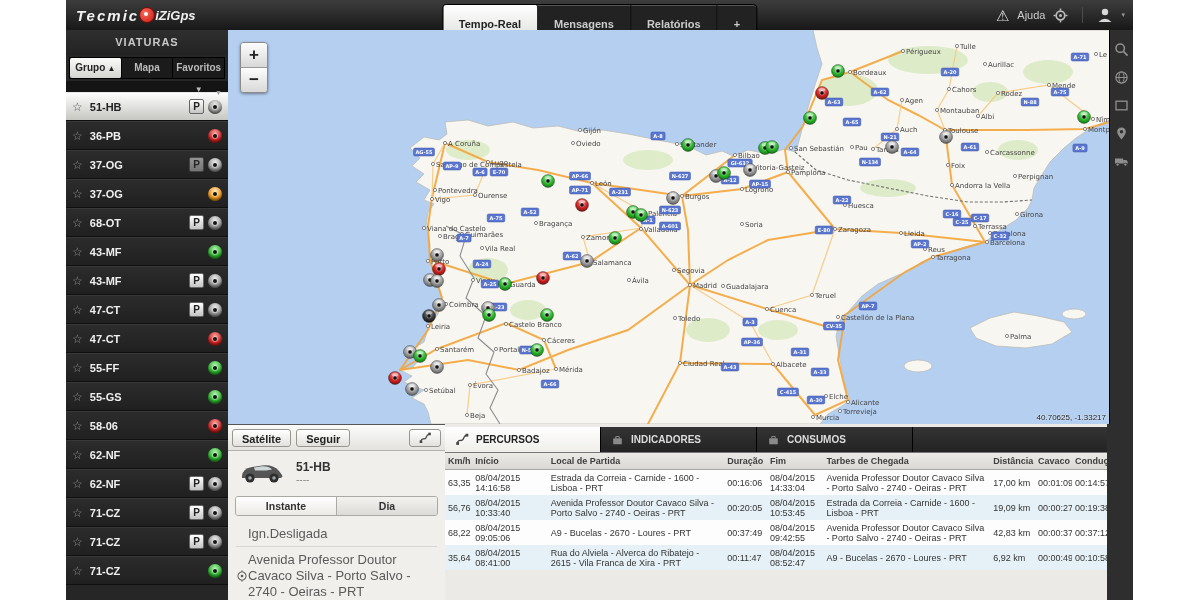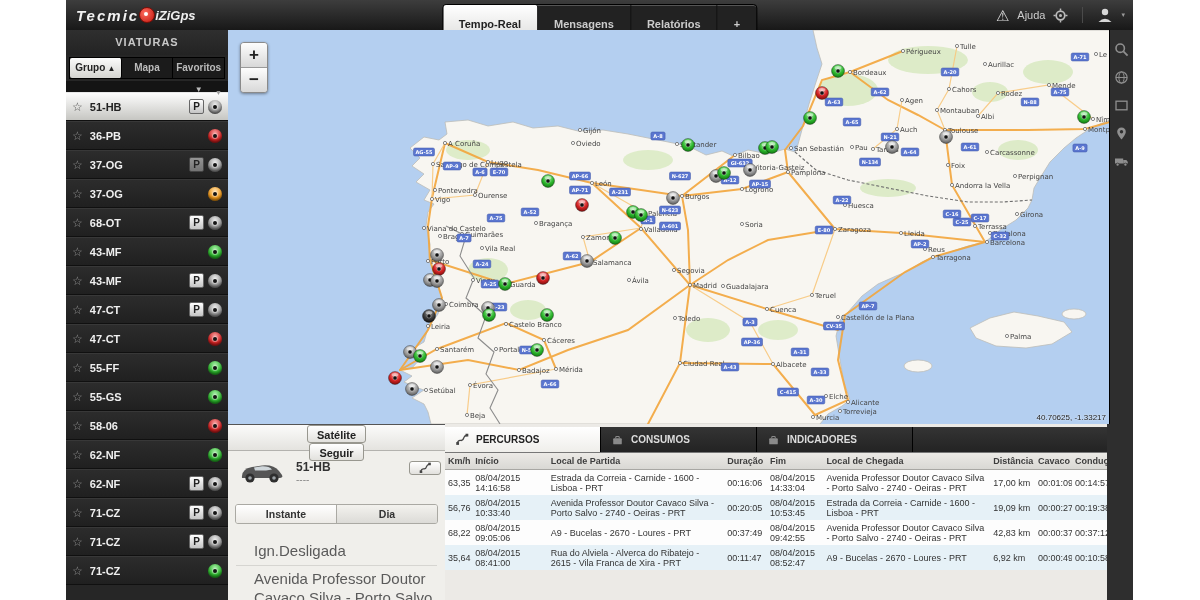--- a/index.html
+++ b/index.html
@@ -56,31 +56,31 @@
   .zbtn:last-child{border-radius:0 0 3px 3px;}
   .coords{position:absolute;right:4px;bottom:2px;font-size:8px;color:#222;text-shadow:0 0 2px #fff;}
 
   
   .rightstrip{position:absolute;right:0;top:30px;width:23px;bottom:0;background:#2e2e2e;border-left:1px solid #000;display:flex;flex-direction:column;align-items:center;padding-top:12px;gap:13px;}
   .rs-icon{width:15px;height:15px;color:#8f8f8f;}
 
   
   .bottom{position:absolute;left:162px;top:424px;width:882px;bottom:0;background:#2e2e2e;}
   .left-panel{position:absolute;left:0;top:0;width:217px;bottom:0;background:#f0efeb;border-right:1px solid #6a6a6a;border-top:1px solid #555;}
-  .ctrl-row{height:25px;background:linear-gradient(#fbfbfa,#e4e3df);border-bottom:1px solid #b3b2ae;display:flex;align-items:center;padding:0 4px;flex-direction:column;}
+  .ctrl-row{height:25px;background:linear-gradient(#fbfbfa,#e4e3df);border-bottom:1px solid #b3b2ae;display:flex;align-items:center;padding:0 4px;gap:5px;}
   .btn{height:18px;line-height:18px;padding:0 9px;font-size:11px;font-weight:600;color:#222;background:linear-gradient(#ffffff,#e2e1dd);border:1px solid #98978f;border-radius:3px;}
   .btn.iconbtn{padding:0 7px;display:flex;align-items:center;margin-left:auto;}
   .veh-head{display:flex;align-items:center;gap:8px;padding:7px 8px 3px 8px;}
   .veh-names .vh-name{font-size:12px;font-weight:bold;color:#333;}
   .veh-names .vh-sub{font-size:10px;color:#888;}
-  .detail-tabs{display:flex;margin:15px 7px;border:1px solid #aaa9a3;border-radius:3px;overflow:hidden;}
+  .detail-tabs{display:flex;margin:7px 7px;border:1px solid #aaa9a3;border-radius:3px;overflow:hidden;}
   .d-tab{flex:1;height:18px;line-height:18px;text-align:center;font-size:10.5px;font-weight:bold;color:#333;background:linear-gradient(#f3f2ee,#dcdbd7);}
   .d-tab.active{background:linear-gradient(#ffffff,#eceae6);}
   .d-tab+.d-tab{border-left:1px solid #aaa9a3;}
-  .stat{display:flex;align-items:flex-end;gap:6px;padding:2.5px 8px;font-size:15px;color:#5a5a5a;line-height:1.25;}
+  .stat{display:flex;align-items:center;gap:0;padding:2.5px 8px;font-size:13px;color:#5a5a5a;line-height:1.25;}
   .stat .s-ico{flex:0 0 12px;height:12px;color:#7a7a7a;margin-top:-1px;}
   .minisphere{width:10px;height:10px;border-radius:50%;background:radial-gradient(circle at 50% 30%,#cfcfcf,#8e8e8e 60%,#4a4a4a);}
   .sep{height:1px;background:#d6d5d1;margin:2px 8px;}
 
   .table-panel{position:absolute;left:217px;top:0;width:662px;bottom:0;background:#eceae6;}
   .trips-tabs{height:25px;margin-top:3px;background:#262626;display:flex;border-bottom:1px solid #777;}
   .t-tab{width:145px;display:flex;align-items:center;gap:7px;padding-left:10px;font-size:10px;font-weight:bold;color:#ddd;background:linear-gradient(#343434,#232323);border-right:1px solid #000;}
   .t-tab .t-ico{color:#8a8a8a;display:flex;}
   .t-tab.active{background:linear-gradient(#ffffff,#efeeea);color:#222;}
   .t-tab.active .t-ico{color:#444;}
@@ -880,40 +880,40 @@
             </span>
             <span>PERCURSOS</span>
           </div>
           <div class="t-tab">
             <span class="t-ico">
               <svg width="13" height="12" viewBox="0 0 14 14">
                 <rect x="2" y="5" width="10" height="7" rx="1" fill="currentColor"></rect>
                 <path d="M5,5 V3.8 Q5,3 5.8,3 h2.4 Q9,3 9,3.8 V5" fill="none" stroke="currentColor" stroke-width="1.2"></path>
               </svg>
             </span>
-            <span>CONSUMOS</span>
+            <span>INDICADORES</span>
           </div>
           <div class="t-tab">
             <span class="t-ico">
               <svg width="13" height="12" viewBox="0 0 14 14">
                 <rect x="2" y="5" width="10" height="7" rx="1" fill="currentColor"></rect>
                 <path d="M5,5 V3.8 Q5,3 5.8,3 h2.4 Q9,3 9,3.8 V5" fill="none" stroke="currentColor" stroke-width="1.2"></path>
               </svg>
             </span>
-            <span>INDICADORES</span>
+            <span>CONSUMOS</span>
           </div>
           <div class="t-fill"></div>
         </div>
       <div class="thead" id="trips-head">
           <div class="cell c0">Km/h</div>
           <div class="cell c1">Início</div>
           <div class="cell c2">Local de Partida</div>
           <div class="cell c3">Duração</div>
           <div class="cell c4">Fim</div>
-          <div class="cell c5">Local de Chegada</div>
+          <div class="cell c5">Tarbes de Chegada</div>
           <div class="cell c6">Distância</div>
           <div class="cell c7">Cavaco</div>
           <div class="cell c8">Condução</div>
         </div>
       <div id="trips-body">
           <div class="trow">
             <div class="cell c0">63,35</div>
             <div class="cell c1">08/04/2015
 14:16:58</div>
             <div class="cell c2">Estrada da Correia - Carnide - 1600 - Lisboa - PRT</div>

